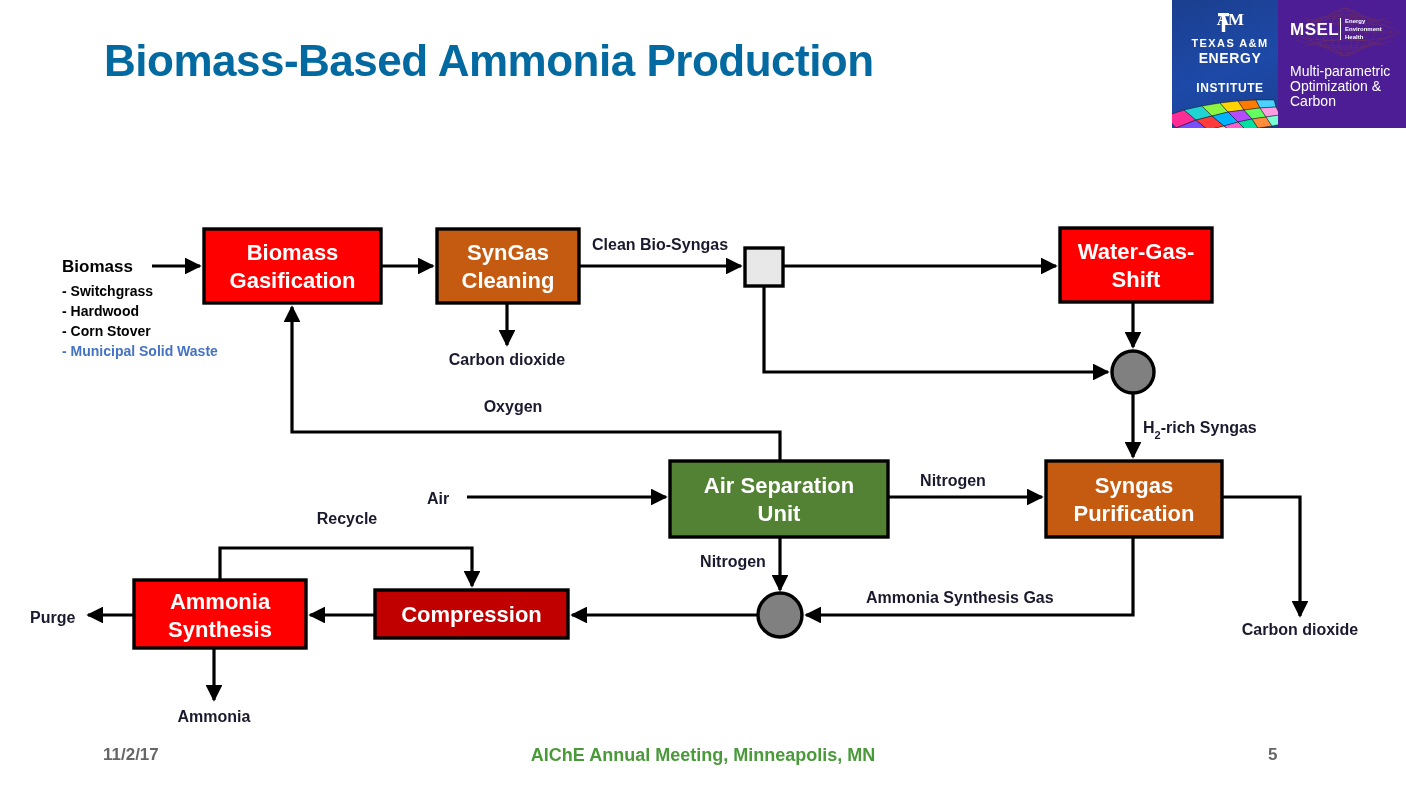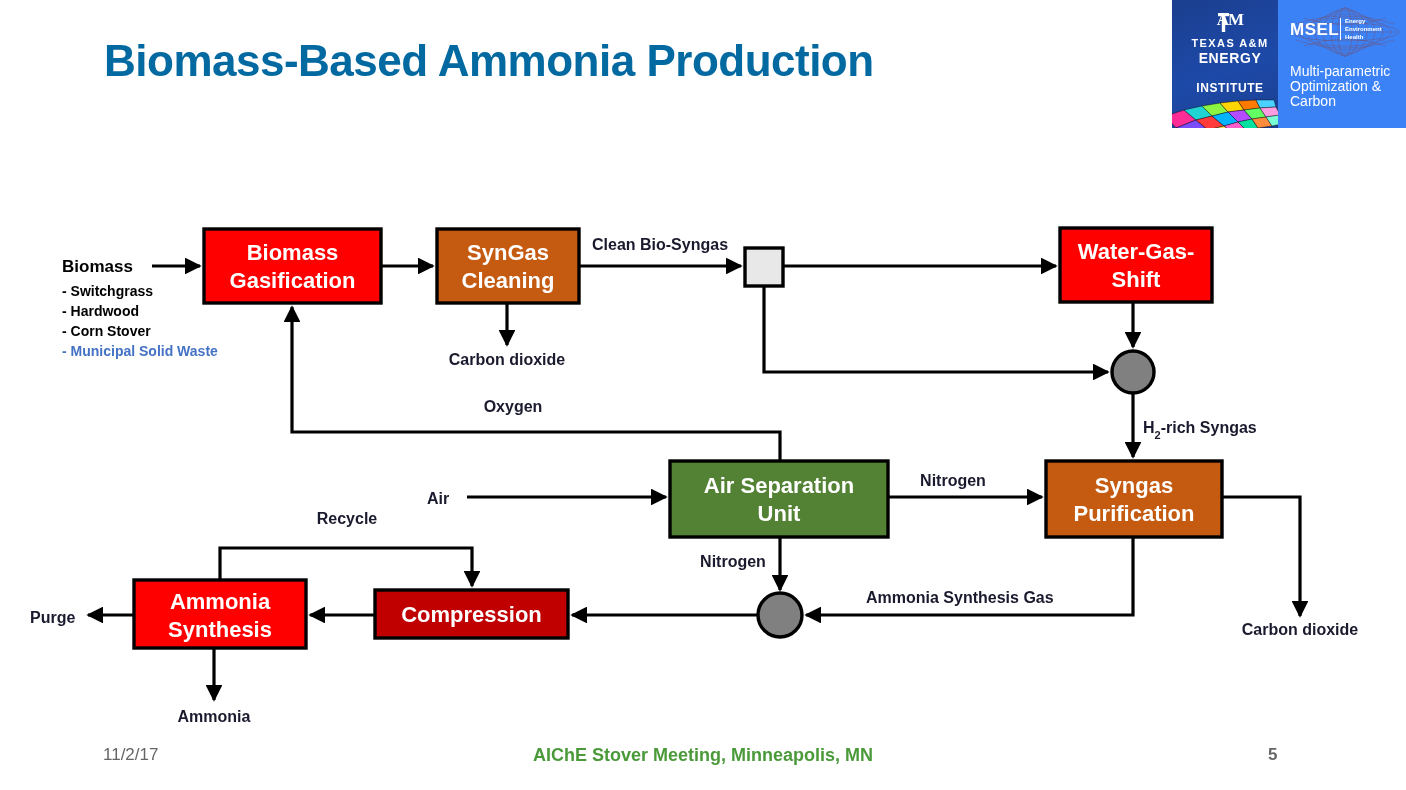--- a/index.html
+++ b/index.html
@@ -65,21 +65,21 @@
     line-height: 1.05;
   }
   #tamu-l1 { top: 38px; font-size: 11px; letter-spacing: 1.4px; }
   #tamu-l2 { top: 51px; font-size: 14px; letter-spacing: 0.6px; }
   #tamu-l3 { top: 82px; font-size: 12px; letter-spacing: 0.6px; }
 
   #logo-right-panel {
     position: absolute;
     left: 106px; top: 0;
     width: 128px; height: 128px;
-    background: #3b82f6;
+    background: #4c1d95;
   }
   #msel-ripple {
     position: absolute;
     left: 8px; top: 6px;
     width: 118px; height: 52px;
   }
   #msel-word {
     position: absolute;
     left: 12px; top: 20px;
     font-size: 17px; font-weight: bold; color: #ffffff;
@@ -145,21 +145,21 @@
     stroke: #000000;
     stroke-width: 3.2;
     fill: none;
   }
   .unitbox { stroke: #000000; stroke-width: 3.4; }
 
   
   #footer-date {
     position: absolute;
     left: 103px; top: 745px;
-    font-size: 17px; font-weight: normal; color: #666666;
+    font-size: 17px; font-weight: bold; color: #666666;
   }
   #footer-center {
     position: absolute;
     left: 0; top: 745px;
     width: 1406px; text-align: center;
     font-size: 18px; font-weight: bold; color: #4a9a3a;
   }
   #footer-page {
     position: absolute;
     left: 1268px; top: 745px;
@@ -325,14 +325,14 @@
     <text class="stream-label" x="866" y="603" text-anchor="start">Ammonia Synthesis Gas</text>
     <text class="stream-label" x="1300" y="635" text-anchor="middle">Carbon dioxide</text>
     <text class="stream-label" x="427" y="504" text-anchor="start">Air</text>
     <text class="stream-label" x="347" y="524" text-anchor="middle">Recycle</text>
     <text class="stream-label" x="30" y="623" text-anchor="start">Purge</text>
     <text class="stream-label" x="214" y="722" text-anchor="middle">Ammonia</text>
   </g>
 </svg>
 
 <div id="footer-date">11/2/17</div>
-<div id="footer-center">AIChE Stover Meeting, Minneapolis, MN</div>
+<div id="footer-center">AIChE Annual Meeting, Minneapolis, MN</div>
 <div id="footer-page">5</div>
 
 </body></html>

